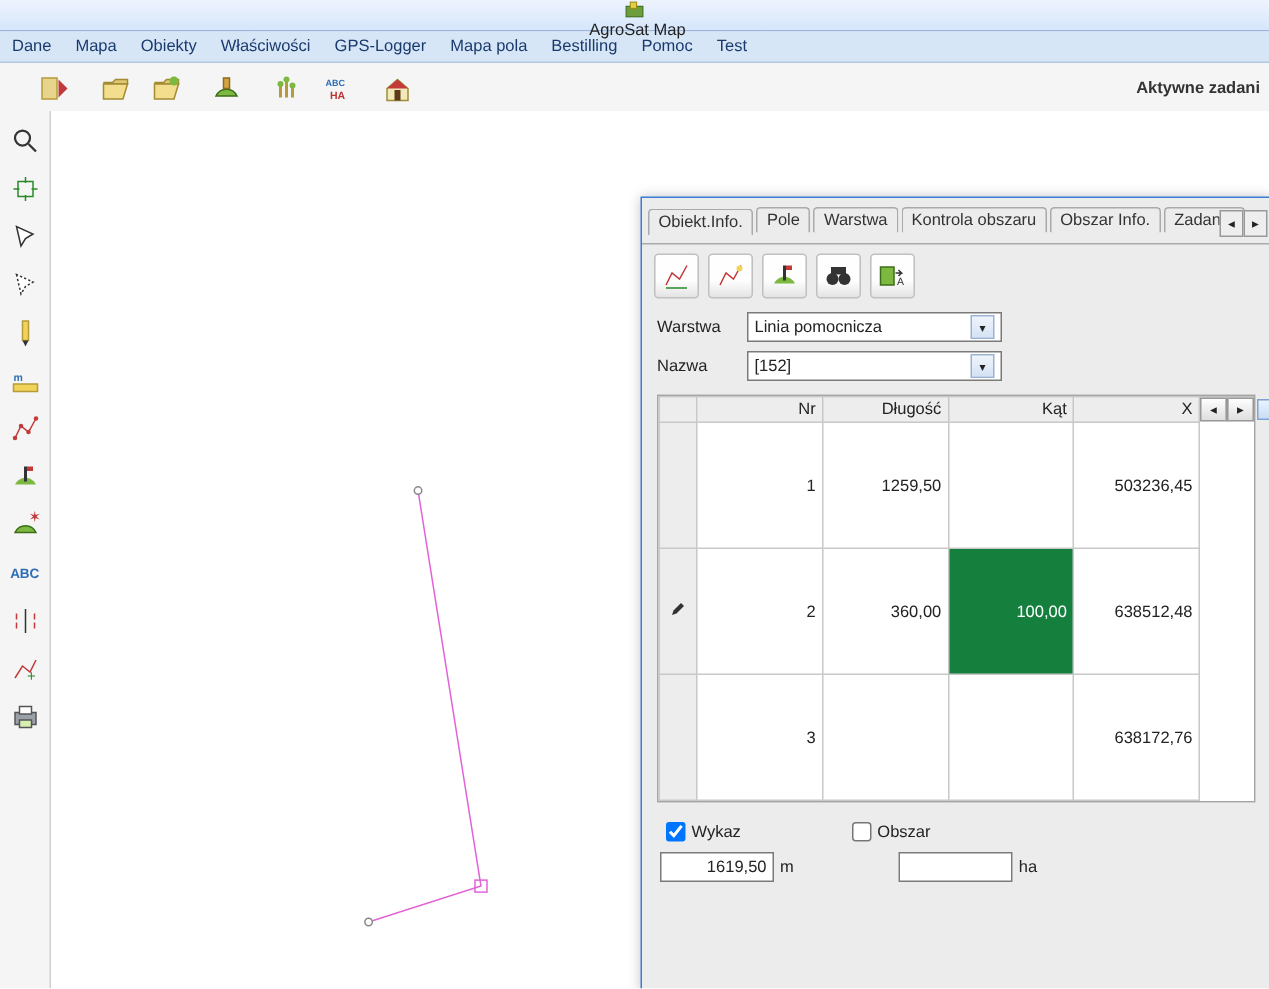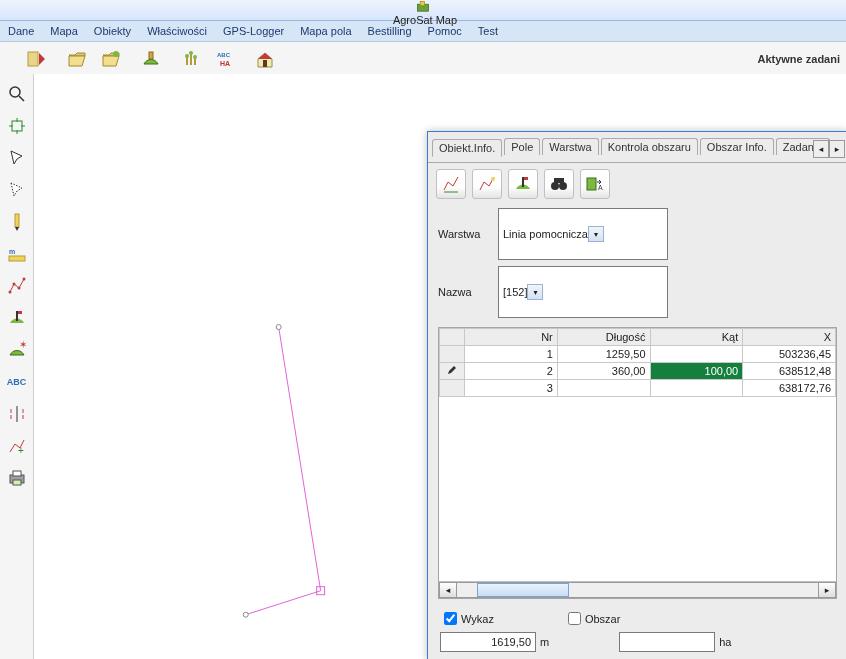--- a/index.html
+++ b/index.html
@@ -28,38 +28,38 @@
   .dlg-btns .close{background:linear-gradient(180deg,#f37b7b,#c51313);color:#fff;border:1px solid #8c0000;}
   .tabbar{height:24px;display:flex;align-items:flex-start;border-bottom:1px solid #aaa;padding-left:4px;margin-top:6px;position:relative;}
   .tab{padding:2px 6px;border:1px solid #aaa;border-bottom:none;margin-right:2px;background:#ececec;border-radius:3px 3px 0 0;font-size:11px;color:#333;cursor:default;}
   .tab.active{background:#ececec;position:relative;top:1px;border-bottom:1px solid #ececec;}
   .scrollers{display:flex;position:absolute;right:2px;top:2px;}
   .scrollers div{width:14px;height:16px;border:1px solid #999;background:#eee;display:flex;align-items:center;justify-content:center;font-size:9px;}
   .dlg-toolbar{padding:6px 8px;display:flex;}
   .dlg-toolbar .dtbtn{width:28px;height:28px;margin-right:6px;border:1px solid #c0c0c0;border-radius:3px;background:linear-gradient(180deg,#fefefe 60%,#e4e4e4);display:flex;align-items:center;justify-content:center;}
   .formrow{display:flex;align-items:center;padding:3px 10px;}
   .formrow label{width:60px;}
-  .formrow .select{flex:0 0 160px;height:18px;border:1px solid #7a7a7a;background:#fff;padding:16px 4px;display:flex;align-items:center;font-size:11px;}
+  .formrow .select{flex:0 0 160px;height:18px;border:1px solid #7a7a7a;background:#fff;padding:0 4px;display:flex;align-items:center;justify-content:space-between;font-size:11px;}
   .formrow .select .arrow{width:14px;height:14px;background:linear-gradient(180deg,#f0f4fa,#d4e2f5);border:1px solid #9ab2d4;display:flex;align-items:center;justify-content:center;font-size:8px;}
-  .grid{margin:6px 10px;border:1px solid #a5a5a5;height:270px;background:#fff;display:flex;flex-direction:column;}
+  .grid{margin:6px 10px;border:1px solid #a5a5a5;height:270px;background:#fff;display:flex;}
   table{border-collapse:collapse;width:100%;font-size:11px;table-layout:fixed;}
   th,td{border:1px solid #c8c8c8;padding:1px 4px;height:14px;}
   th{background:#ededed;font-weight:normal;text-align:right;}
   th:first-child,td:first-child{width:16px;text-align:center;background:#ededed;}
   td{text-align:right;background:#fff;}
   td.sel{background:#15803d;color:#fff;}
   .grid-spacer{flex:1;}
   .hscroll{height:16px;border-top:1px solid #c0c0c0;background:#ececec;display:flex;align-items:center;}
   .hscroll .btn{width:16px;height:14px;border:1px solid #999;background:linear-gradient(180deg,#fefefe,#dedede);display:flex;align-items:center;justify-content:center;font-size:9px;}
   .hscroll .track{flex:1;margin:0 -1px;border:1px solid #999;height:14px;position:relative;background:#efefef;}
   .hscroll .thumb{position:absolute;left:20px;top:0;width:90px;height:12px;background:linear-gradient(180deg,#eaf3fd,#c8ddf5);border:1px solid #7ba3d3;}
   .bottom{display:flex;align-items:center;padding:4px 12px;}
   .bottom .grp{display:flex;align-items:center;margin-right:70px;}
   .bottom input[type=checkbox]{margin-right:4px;}
-  .numfield{width:70px;height:18px;border:1px solid #7a7a7a;background:#fff;text-align:right;padding-right:4px;display:inline-flex;align-items:center;justify-content:flex-end;margin-right:4px;padding-left:20px;}
+  .numfield{width:70px;height:18px;border:1px solid #7a7a7a;background:#fff;text-align:right;padding-right:4px;display:inline-flex;align-items:center;justify-content:flex-end;margin-right:4px;}
   svg.ico{width:20px;height:20px;}
 </style>
 </head>
 <body>
 
 <div class="main-window">
 
   <div class="titlebar">
     <span class="icon">
       <svg class="ico" viewBox="0 0 20 20">

